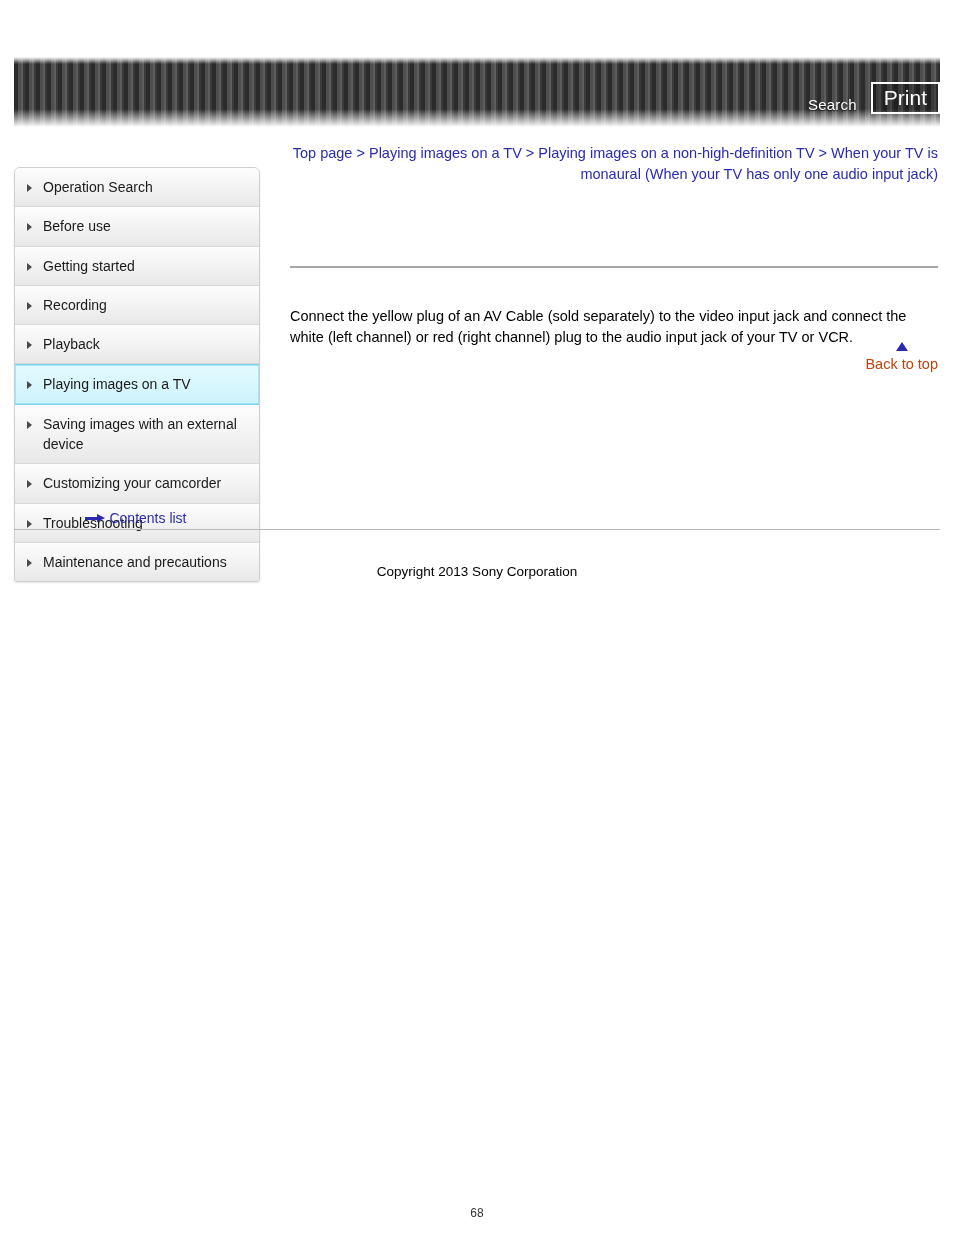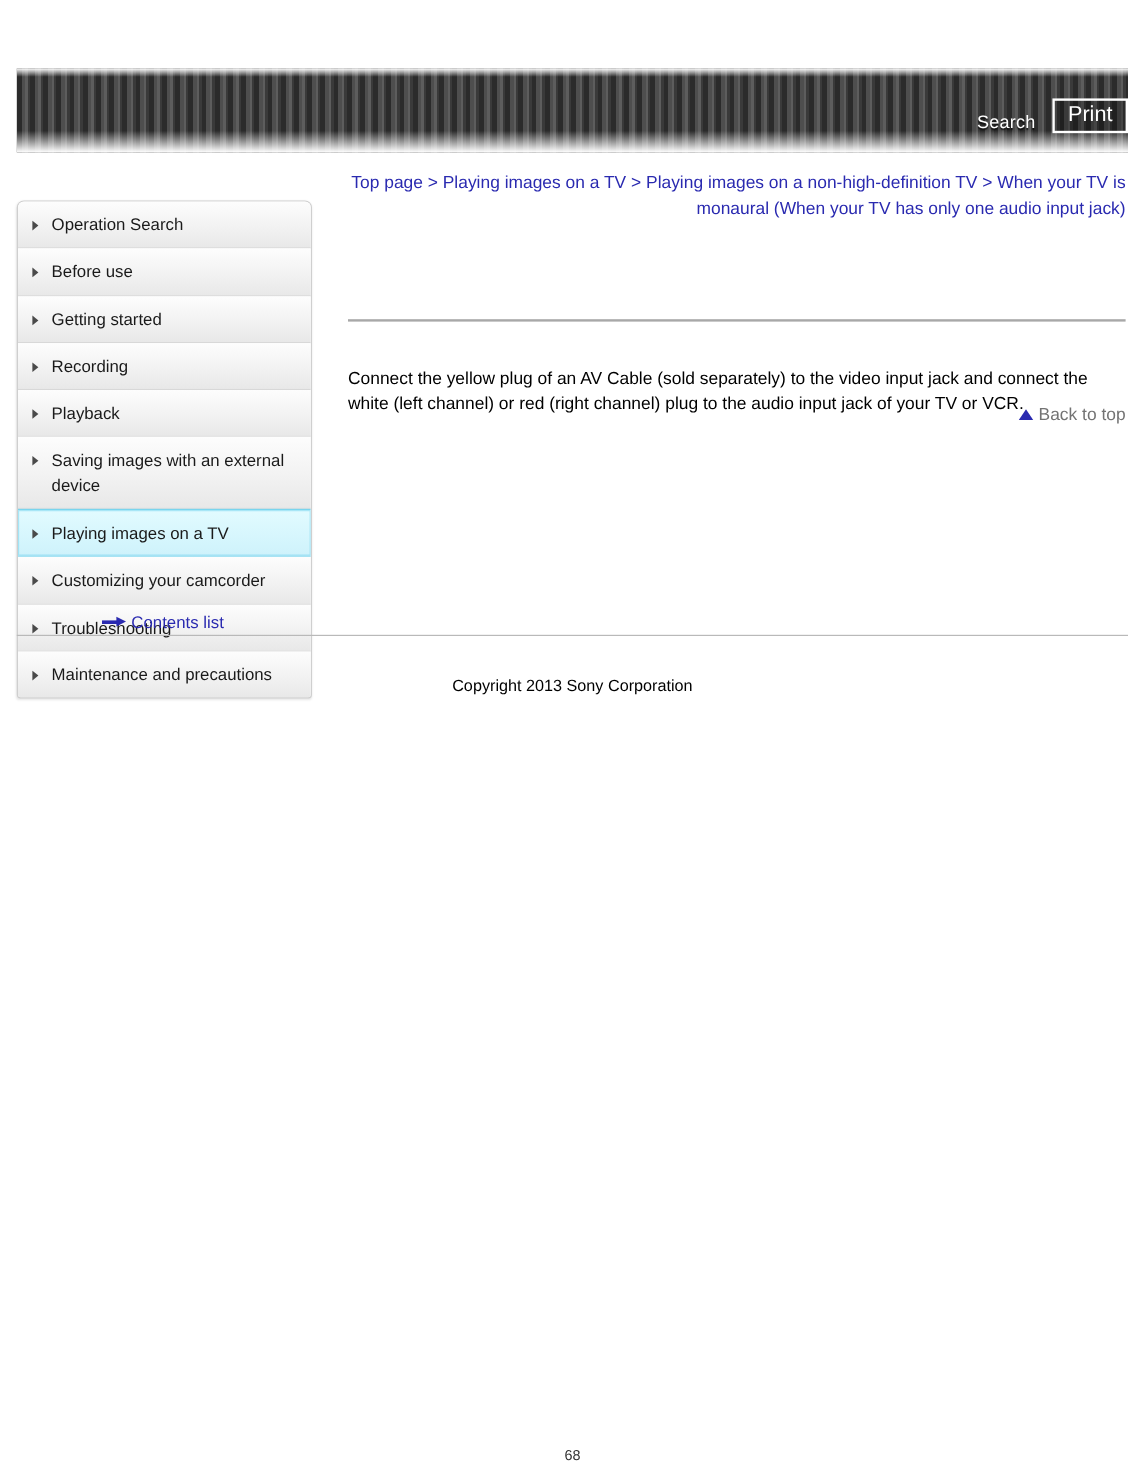--- a/index.html
+++ b/index.html
@@ -46,21 +46,21 @@
   .search-link {
     color: #ffffff;
     font-size: 15px;
     letter-spacing: 0.2px;
     text-shadow: 0 1px 1px rgba(0,0,0,.7);
     cursor: pointer;
     margin-top: 12px;
   }
   .print-button {
     color: #ffffff;
-    font-size: 18px;
+    font-size: 21px;
     border: 2px solid #ffffff;
     padding: 2px 11px 3px 11px;
     background: rgba(0,0,0,.25);
     cursor: pointer;
     line-height: 1.1;
   }
 
   
   .sidebar {
     position: absolute;
@@ -179,23 +179,24 @@
     position: absolute;
     left: 290px;
     top: 337px;
     width: 648px;
     text-align: right;
   }
   .back-to-top {
     display: inline-flex;
     align-items: center;
     gap: 4px;
-    color: #737373;
+    color: #c2410c;
     font-size: 14.5px;
     cursor: pointer;
+    flex-direction: column;
   }
   .up-triangle {
     width: 0; height: 0;
     border-left: 6px solid transparent;
     border-right: 6px solid transparent;
     border-bottom: 9px solid #2a2ab0;
     margin-bottom: 1px;
   }
 
   
@@ -251,27 +252,27 @@
     <span class="nav-label">Getting started</span>
   </div>
   <div class="nav-item">
     <span class="nav-bullet"></span>
     <span class="nav-label">Recording</span>
   </div>
   <div class="nav-item">
     <span class="nav-bullet"></span>
     <span class="nav-label">Playback</span>
   </div>
+  <div class="nav-item active">
+    <span class="nav-bullet"></span>
+    <span class="nav-label">Playing images on a TV</span>
+  </div>
   <div class="nav-item">
     <span class="nav-bullet"></span>
     <span class="nav-label">Saving images with an external device</span>
-  </div>
-  <div class="nav-item active">
-    <span class="nav-bullet"></span>
-    <span class="nav-label">Playing images on a TV</span>
   </div>
   <div class="nav-item">
     <span class="nav-bullet"></span>
     <span class="nav-label">Customizing your camcorder</span>
   </div>
   <div class="nav-item">
     <span class="nav-bullet"></span>
     <span class="nav-label">Troubleshooting</span>
   </div>
   <div class="nav-item">

